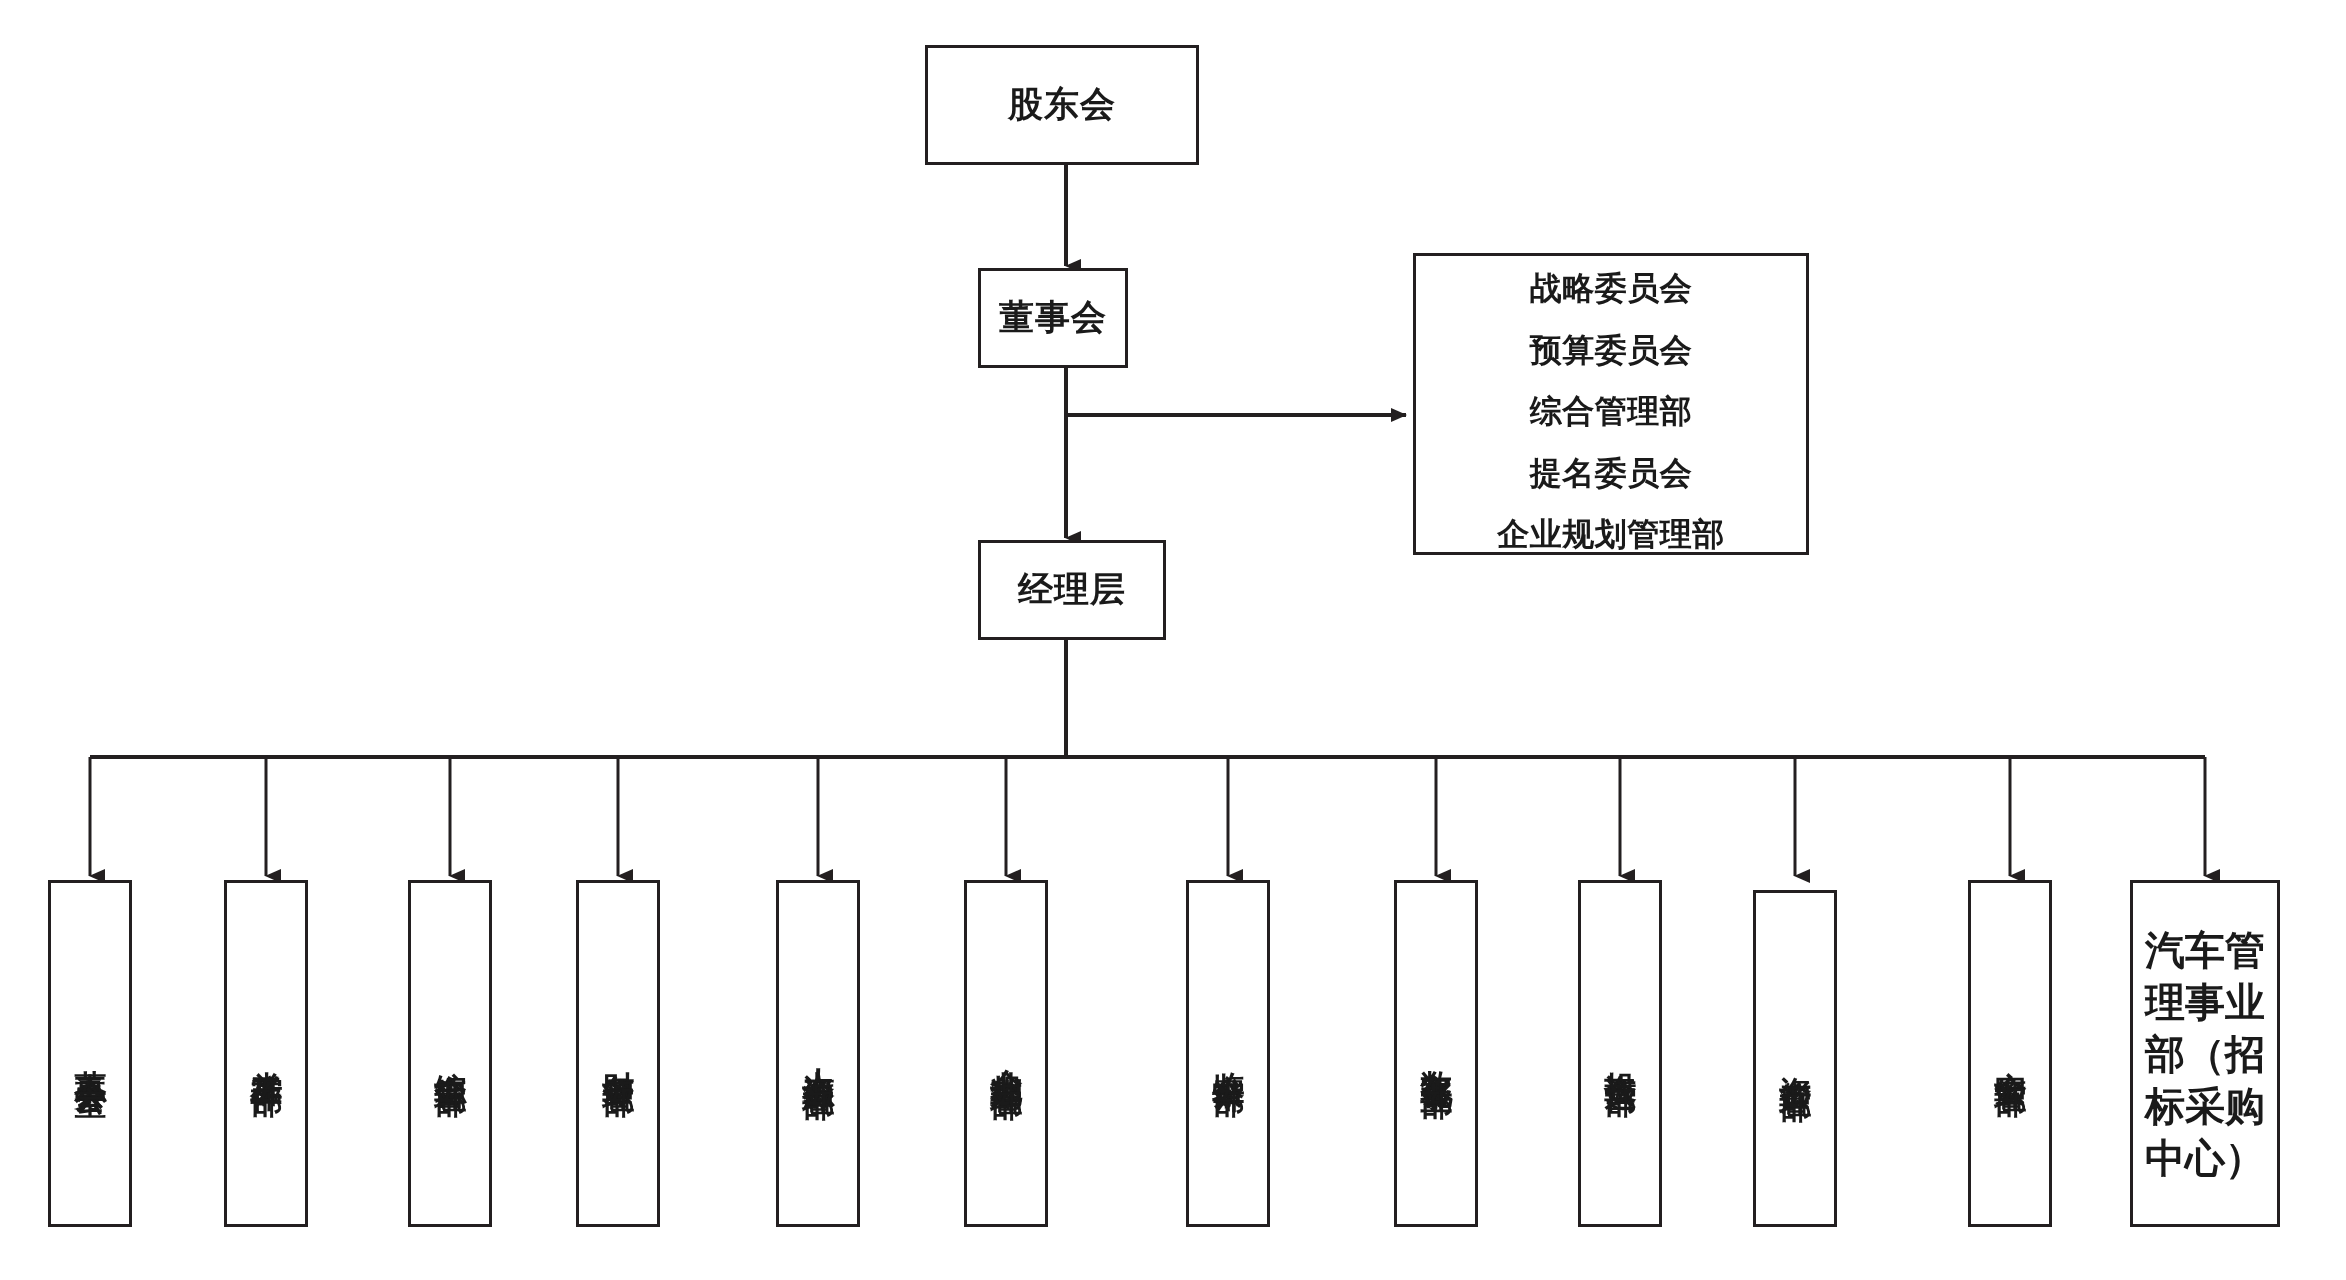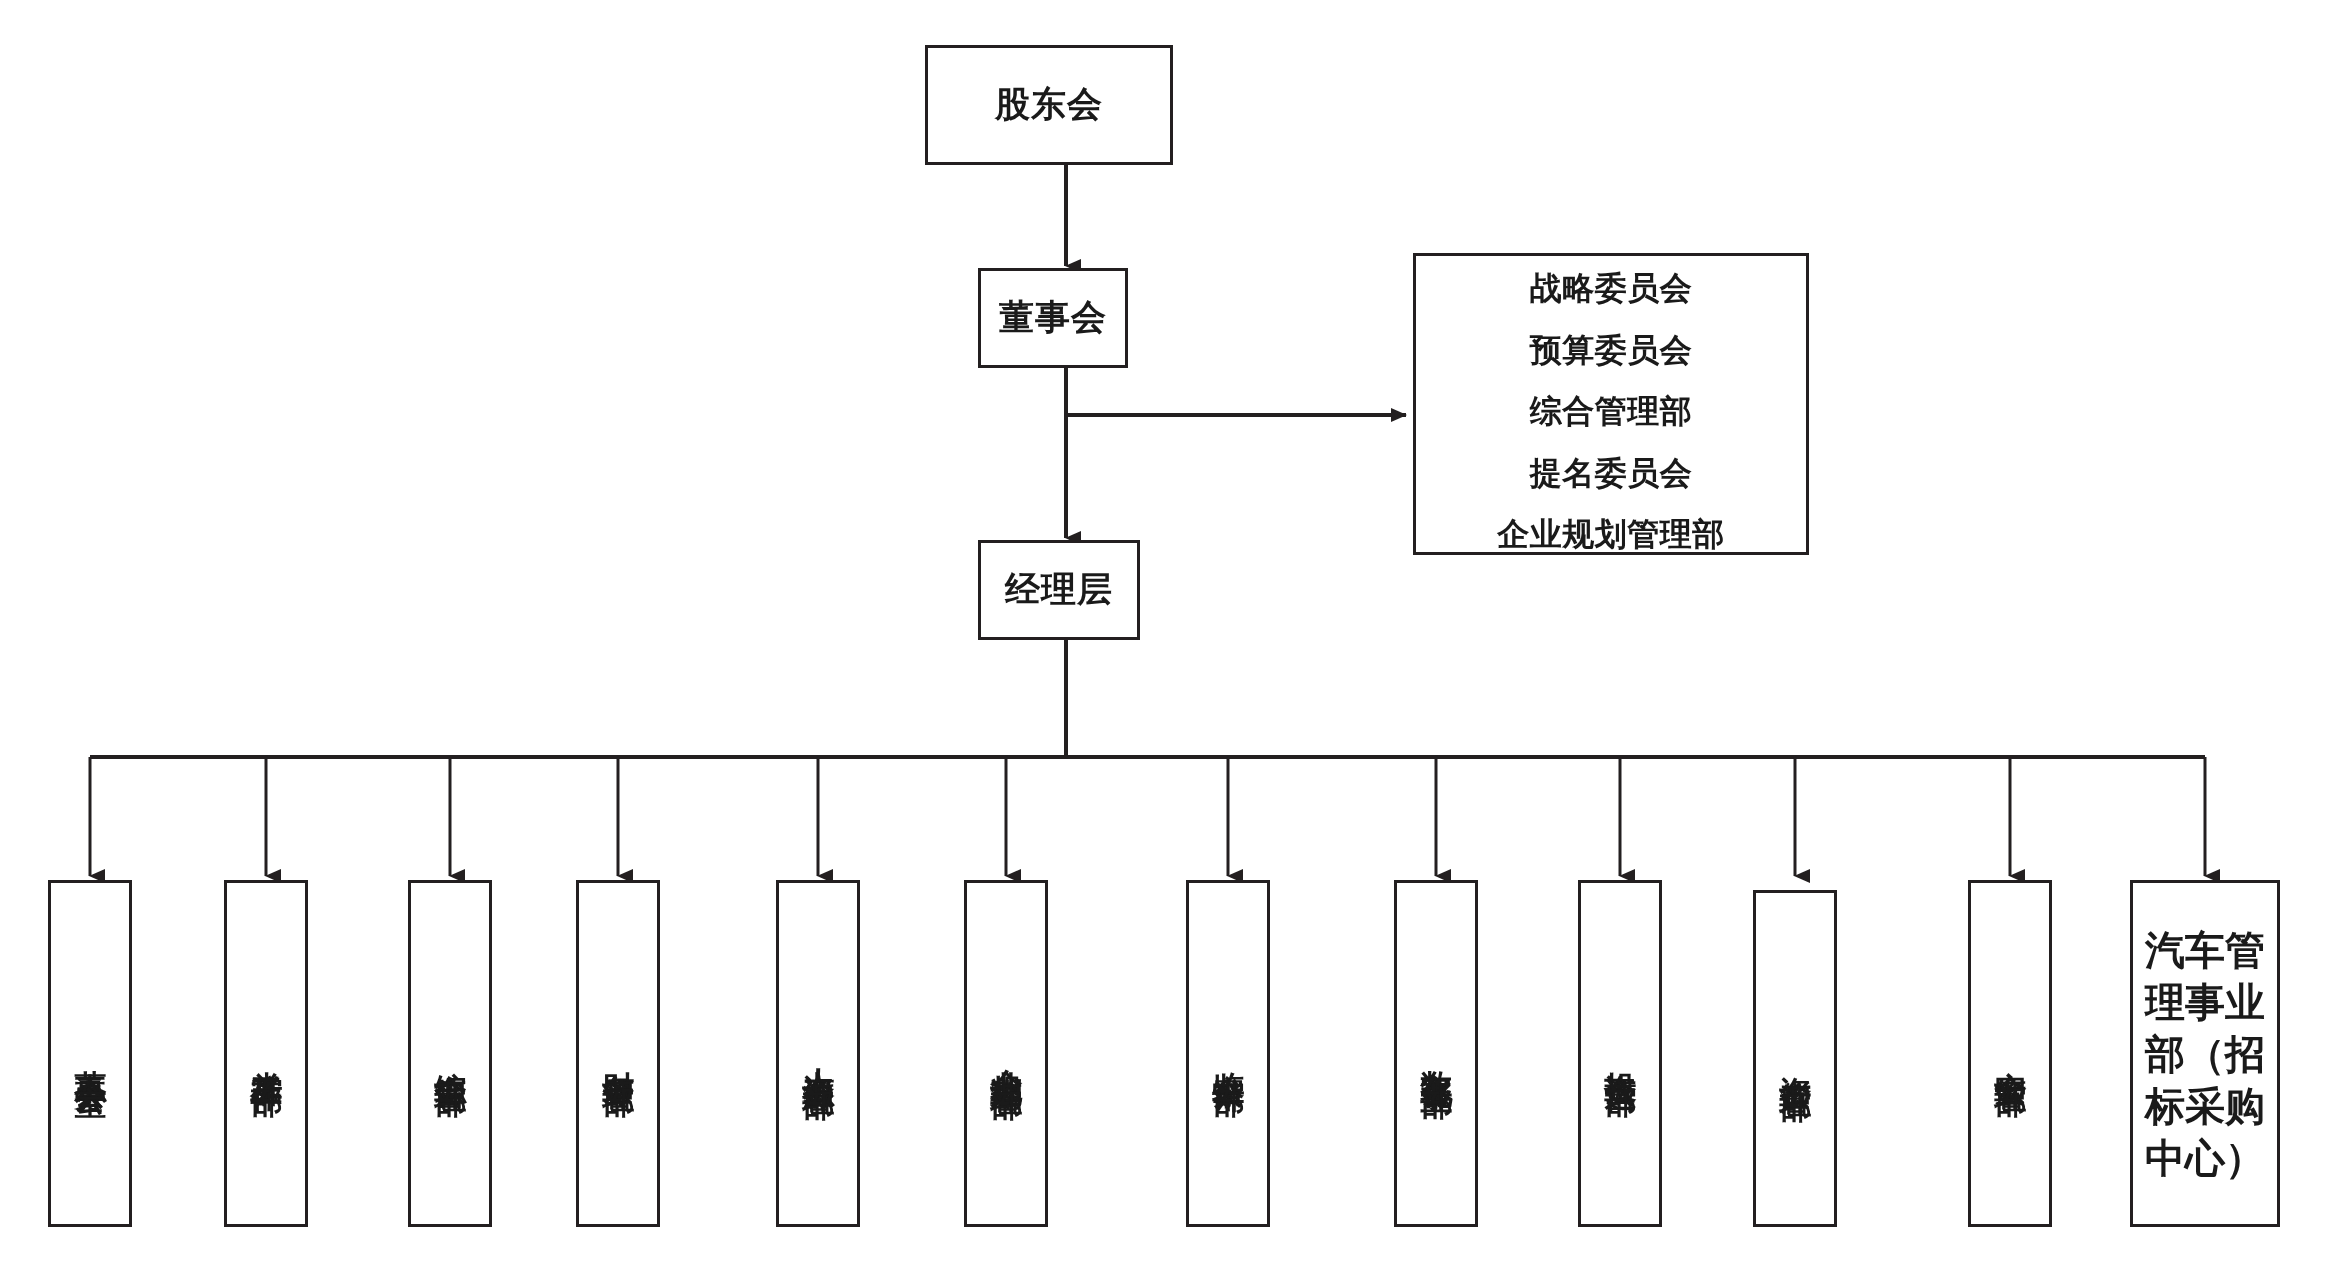--- a/index.html
+++ b/index.html
@@ -38,29 +38,29 @@
     line-height: 1.12;
     text-align: center;
   }
   
   .node-top {
     font-size: 35px;
     letter-spacing: 1px;
   }
   #node-shareholders {
     left: 925px; top: 45px;
-    width: 248px; height: 120px;
+    width: 274px; height: 120px;
   }
   #node-board {
     left: 978px; top: 268px;
     width: 150px; height: 100px;
   }
   #node-management {
     left: 978px; top: 540px;
-    width: 162px; height: 100px;
+    width: 188px; height: 100px;
   }
   
   #node-committees {
     left: 1413px; top: 253px;
     width: 396px; height: 302px;
     flex-direction: column;
     justify-content: center;
     align-items: center;
     padding: 6px 10px;
   }

